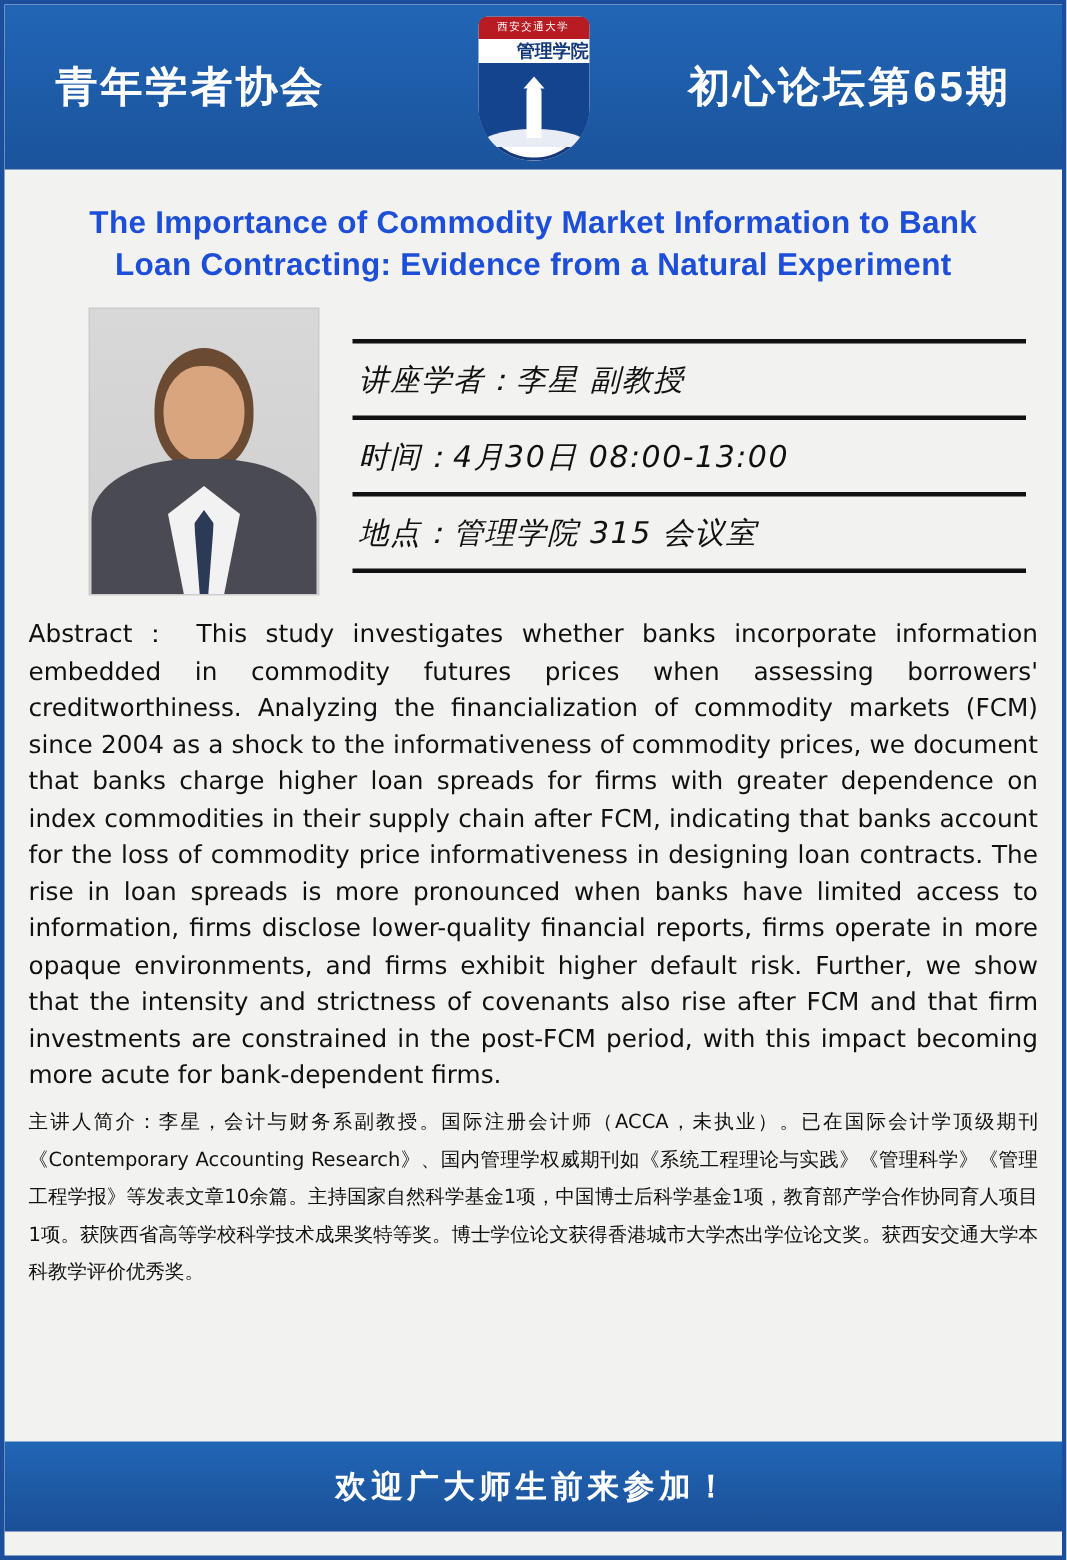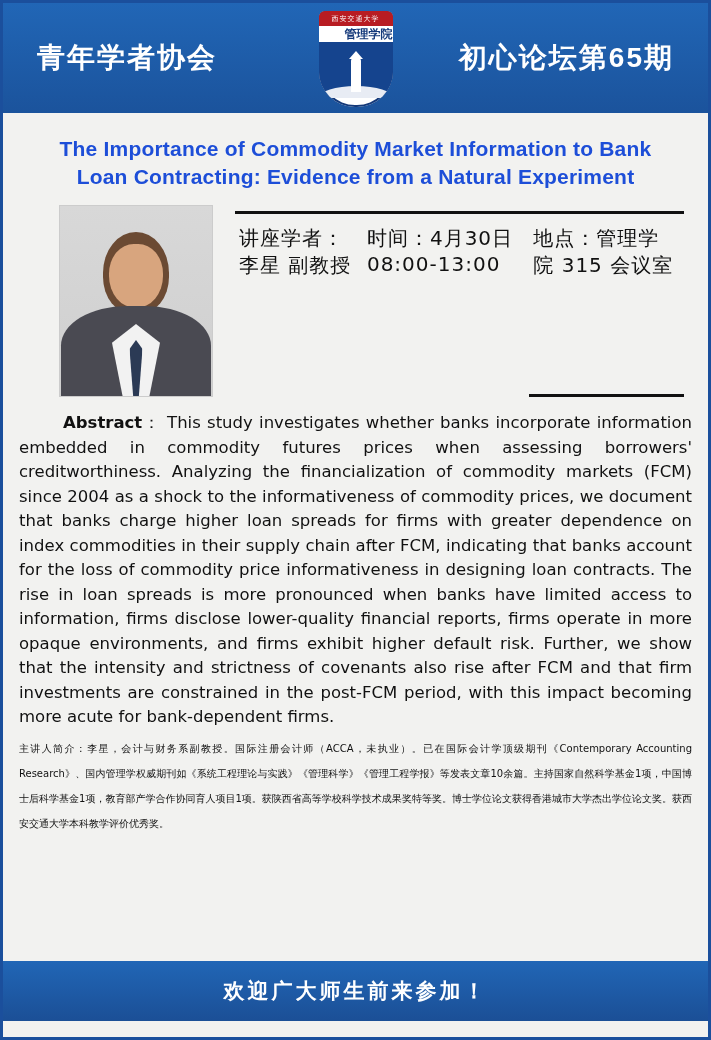--- a/index.html
+++ b/index.html
@@ -187,23 +187,24 @@
     transform: translateX(-50%);
     width: 13px;
     height: 56px;
     background: #2b3a55;
     clip-path: polygon(50% 0, 100% 16%, 72% 100%, 28% 100%, 0 16%);
   }
 
   .details {
     flex: 1;
     display: flex;
-    flex-direction: row;
+    flex-direction: column;
     justify-content: center;
     padding-top: 6px;
+    font-style: italic;
   }
   .detail-line {
     font-size: 20px;
     color: #111111;
     padding: 11px 4px 10px;
     border-top: 3px solid #111111;
     letter-spacing: 1px;
     font-family: "DejaVu Sans", sans-serif;
   }
   .detail-line:last-child {
@@ -213,28 +214,27 @@
   
   .abstract {
     padding: 14px 16px 0 16px;
     font-size: 16.5px;
     line-height: 24.5px;
     text-align: justify;
     color: #111111;
     font-family: "DejaVu Sans", sans-serif;
   }
   .abstract .lbl {
-    font-weight: bold;
-    margin-left: 44px;
+    font-weight: normal;
   }
 
   
   .bio {
     padding: 6px 16px 0 16px;
-    font-size: 10px;
+    font-size: 13px;
     line-height: 25px;
     text-align: justify;
     color: #111111;
     font-family: "DejaVu Sans", sans-serif;
   }
 
   
   .footer {
     position: absolute;
     left: 0;

